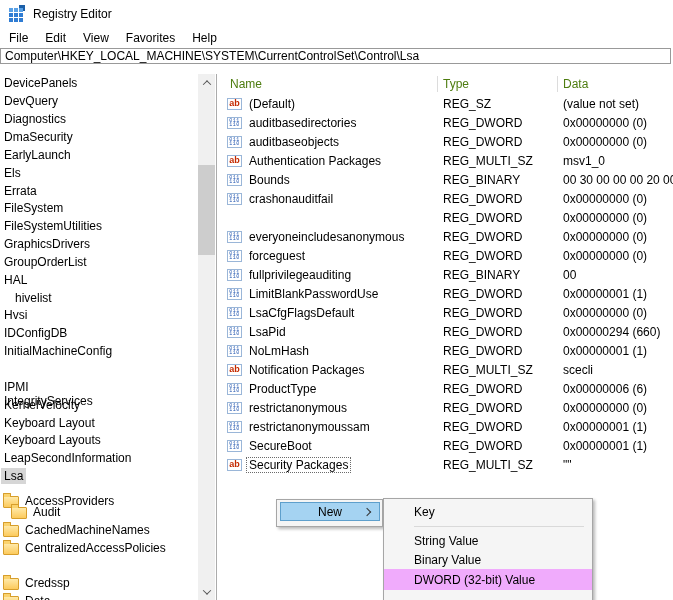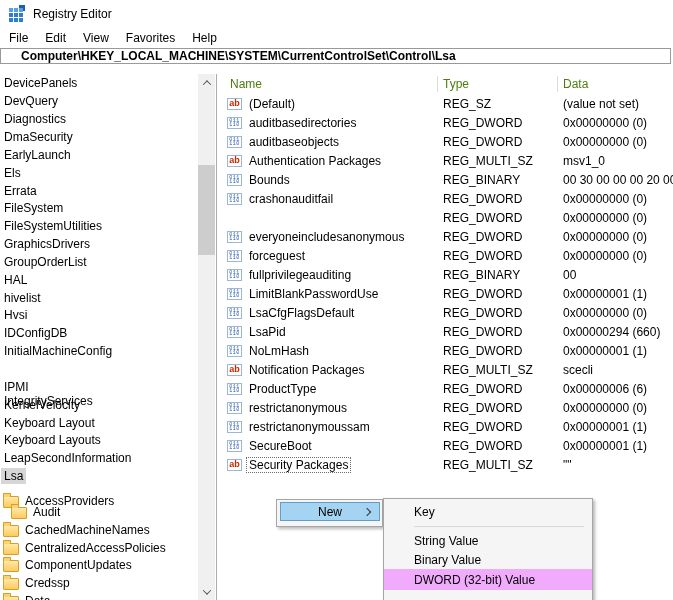--- a/index.html
+++ b/index.html
@@ -13,21 +13,21 @@
   .reg-cell.light{background:#58a0e6;}
   .reg-cube{position:absolute;right:-1px;top:-2px;width:6px;height:6px;background:#1b5fa8;border:1px solid #fff;}
   .title-text{font-size:12px;color:#000;}
 
   
   .menubar{position:absolute;left:0;top:28px;width:673px;height:20px;display:flex;align-items:center;background:#fff;}
   .menu-item{padding:2px 8px;margin-left:1px;color:#000;cursor:default;}
 
   
   .addressbar{position:absolute;left:0;top:48px;width:671px;height:16px;border:1px solid #999;background:#fff;
-              display:flex;align-items:center;padding-left:20px;box-sizing:border-box;font-weight:bold;}
+              display:flex;align-items:center;padding-left:4px;box-sizing:border-box;}
 
   
   .tree{position:absolute;left:0;top:74px;width:198px;height:526px;overflow:hidden;background:#fff;}
   .tree-row{position:absolute;left:0;height:17.85px;display:flex;align-items:center;white-space:nowrap;}
   .tree-label{padding:1px 3px;}
   .tree-row.selected .tree-label{background:#d6d6d6;}
   .folder{position:relative;width:14px;height:10px;margin:2px 3px 0 3px;flex:0 0 auto;
           background:linear-gradient(#ffe9a8,#fcca5c);border:1px solid #d79e2b;border-radius:1px;}
   .folder::before{content:"";position:absolute;left:-1px;top:-4px;width:6px;height:3px;
           background:#fbd36e;border:1px solid #d79e2b;border-bottom:none;border-radius:1px 1px 0 0;}
@@ -140,21 +140,21 @@
       </div>
       <div class="tree-row" style="top: 161.15px; padding-left: 1px;">
         <span class="tree-label">GraphicsDrivers</span>
       </div>
       <div class="tree-row" style="top: 179px; padding-left: 1px;">
         <span class="tree-label">GroupOrderList</span>
       </div>
       <div class="tree-row" style="top: 196.85px; padding-left: 1px;">
         <span class="tree-label">HAL</span>
       </div>
-      <div class="tree-row" style="top: 214.7px; padding-left: 1px;">
+      <div class="tree-row" style="top: 214.7px; padding-left: 12px;">
         <span class="tree-label">hivelist</span>
       </div>
       <div class="tree-row" style="top: 232.55px; padding-left: 1px;">
         <span class="tree-label">Hvsi</span>
       </div>
       <div class="tree-row" style="top: 250.4px; padding-left: 1px;">
         <span class="tree-label">IDConfigDB</span>
       </div>
       <div class="tree-row" style="top: 268.25px; padding-left: 1px;">
         <span class="tree-label">InitialMachineConfig</span>
@@ -188,24 +188,20 @@
         <span class="folder"></span>
         <span class="tree-label">Audit</span>
       </div>
       <div class="tree-row" style="top: 446.75px; padding-left: 0px;">
         <span class="folder"></span>
         <span class="tree-label">CachedMachineNames</span>
       </div>
       <div class="tree-row" style="top: 464.6px; padding-left: 0px;">
         <span class="folder"></span>
         <span class="tree-label">CentralizedAccessPolicies</span>
-      </div>
-      <div class="tree-row" style="top: 482.45px; padding-left: 0px;">
-        <span class="folder"></span>
-        <span class="tree-label">ComponentUpdates</span>
       </div>
       <div class="tree-row" style="top: 500.3px; padding-left: 0px;">
         <span class="folder"></span>
         <span class="tree-label">Credssp</span>
       </div>
       <div class="tree-row" style="top: 518.15px; padding-left: 0px;">
         <span class="folder"></span>
         <span class="tree-label">Data</span>
       </div>
     </div>

